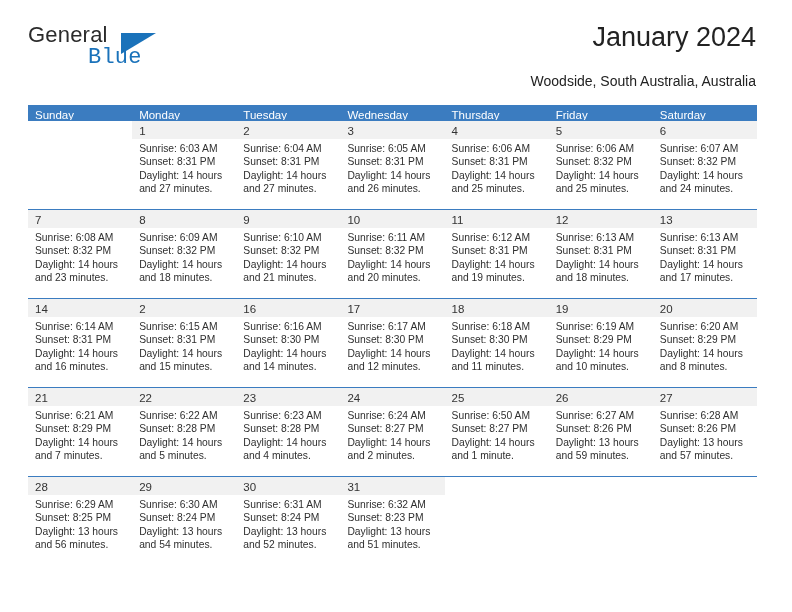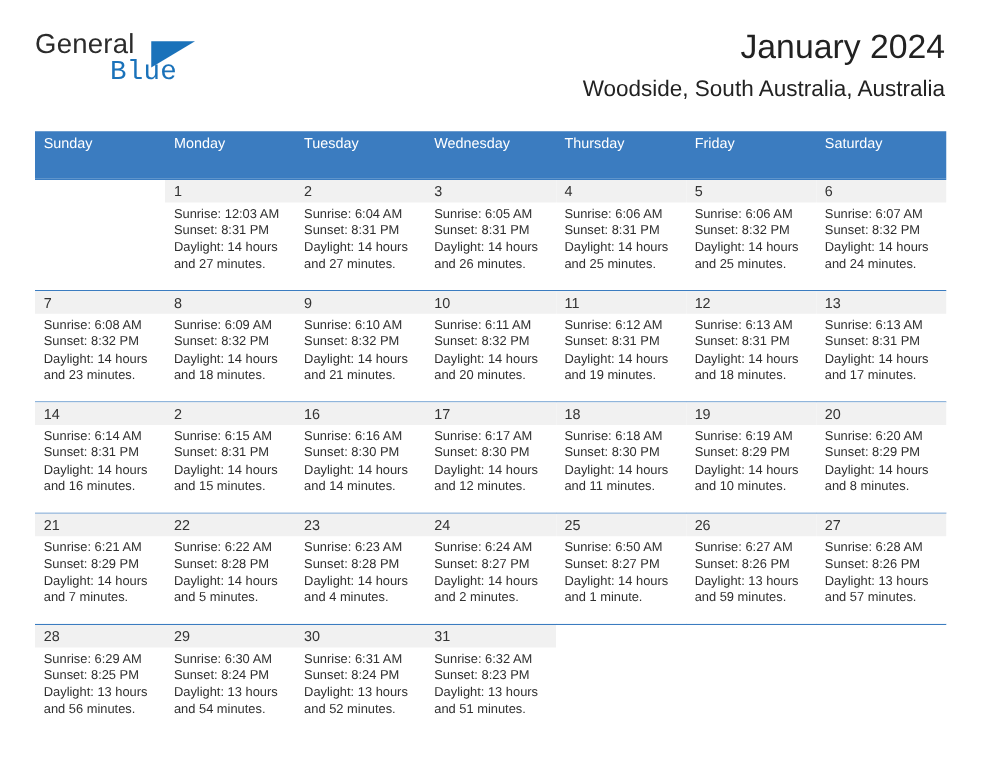--- a/index.html
+++ b/index.html
@@ -70,38 +70,38 @@
     top: 0;
     text-align: right;
   }
   .cal-title {
     font-size: 27px;
     color: #222222;
     line-height: 34px;
     white-space: nowrap;
   }
   .cal-subtitle {
-    font-size: 18px;
+    font-size: 14px;
     color: #222222;
     line-height: 22px;
-    margin-top: 6px;
+    margin-top: 16px;
     white-space: nowrap;
   }
 
   
   .calendar {
     position: absolute;
     left: 28px;
     top: 105px;
     width: 729px;
   }
   .weekday-row {
     display: flex;
     background: #3b7cc0;
-    height: 38px;
+    height: 15px;
   }
   .weekday {
     flex: 1 1 0;
     color: #ffffff;
     font-size: 11.5px;
     line-height: 21px;
     padding-left: 7px;
     box-sizing: border-box;
     white-space: nowrap;
     overflow: hidden;
@@ -184,21 +184,21 @@
         <div class="day-info">
           <div></div>
           <div></div>
           <div></div>
           <div></div>
         </div>
       </div>
       <div class="day-cell">
         <div class="day-number-band"><span class="day-number">1</span></div>
         <div class="day-info">
-          <div>Sunrise: 12:03 AM</div>
+          <div>Sunrise: 6:03 AM</div>
           <div>Sunset: 8:31 PM</div>
           <div>Daylight: 14 hours</div>
           <div>and 27 minutes.</div>
         </div>
       </div>
       <div class="day-cell">
         <div class="day-number-band"><span class="day-number">2</span></div>
         <div class="day-info">
           <div>Sunrise: 6:04 AM</div>
           <div>Sunset: 8:31 PM</div>

